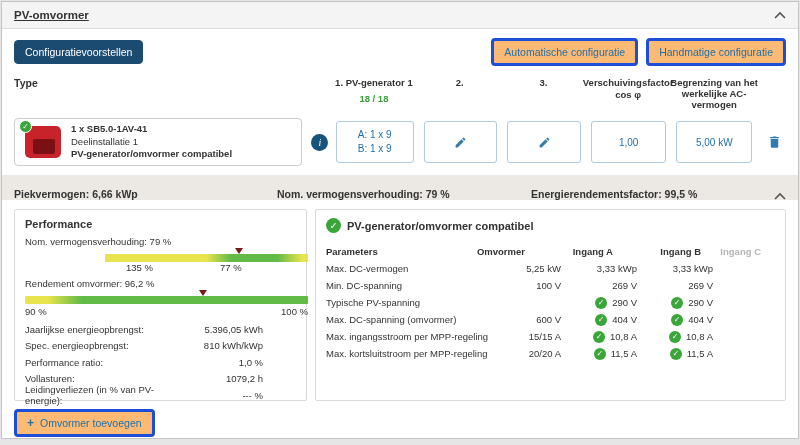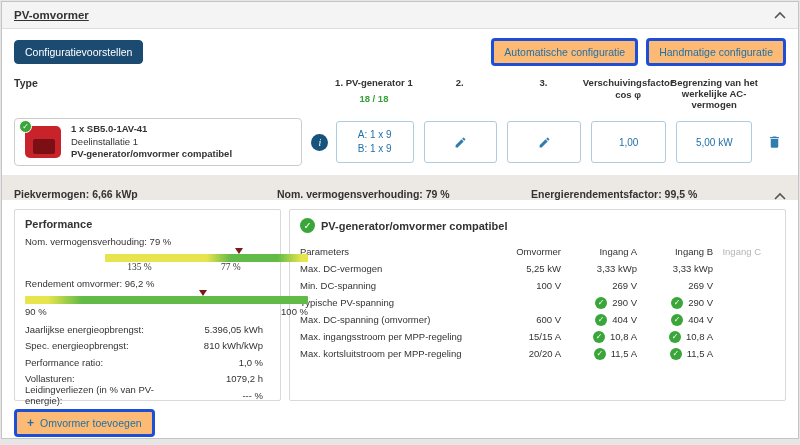--- a/index.html
+++ b/index.html
@@ -53,49 +53,49 @@
   .icon-blue { fill:#2e7cb0; }
 
   
   .summary { margin-top:9px; height:25px; background:#ece9e4; display:flex; align-items:flex-end; padding:0 12px; font-size:10.5px; font-weight:bold; color:#333; }
   .summary .s1 { width:263px; }
   .summary .s2 { width:254px; }
 
   
   .content { display:flex; gap:8px; padding:9px 12px 0; }
   .card { background:#fff; border:1px solid #d9d9d9; border-radius:2px; height:192px; padding:8px 10px; }
-  .card-perf { width:267px; }
+  .card-perf { width:293px; }
   .card-compat { flex:1; }
   .card-title { font-size:11px; font-weight:bold; margin-bottom:6px; }
 
   .bar-label { font-size:9.5px; margin-bottom:7px; }
   .bar-block { position:relative; margin-bottom:2px; }
   .bar { height:8px; border-radius:1px; }
-  .bar1wrap { margin-left:80px; width:203px; position:relative;font-family:Liberation Serif, serif; }
+  .bar1wrap { margin-left:80px; width:203px; position:relative; }
   .bar2wrap { width:283px; position:relative; }
   .bar1 { background:linear-gradient(90deg,#e8e44d 0,#e8e44d 50%,#62bb46 62%,#62bb46 85%,#e8e44d 97%); }
   .bar2 { background:linear-gradient(90deg,#e8e44d 0,#e8e44d 8%,#62bb46 20%,#62bb46 100%); }
   .marker { position:absolute; top:-6px; width:0; height:0; border-left:4px solid transparent; border-right:4px solid transparent; border-top:6px solid #7c1818; transform:translateX(-50%); }
   .scale-row { position:relative; height:13px; font-size:9.5px; margin-bottom:3px; }
   .scale-abs { position:absolute; transform:translateX(-50%); }
   .scale-flex { display:flex; justify-content:space-between;align-items:flex-end; }
 
   .stat-rows { margin-top:4px; width:238px; }
   .stat-row { display:flex; font-size:9.5px; height:16.5px; align-items:center; }
   .stat-row .lab { flex:1; }
   .stat-row .val { width:92px; text-align:right; }
 
   .compat-head { display:flex; align-items:center; gap:6px; margin-bottom:10px; }
   .chk { width:12px; height:12px; border-radius:50%; background:#3aa63a; color:#fff; font-size:8px; display:inline-flex; align-items:center; justify-content:center; flex:0 0 12px; }
   .chk-lg { width:15px; height:15px; font-size:9.5px; flex:0 0 15px; }
   .compat-title { font-size:11px; font-weight:bold; }
 
   .ctable { font-size:9.5px; padding-right:14px; }
   .trow { display:flex; height:17px; align-items:center; }
-  .trow-head { font-weight:normal; }
+  .trow-head { font-weight:bold;gap:12px; }
   .t-label { flex:1; }
   .t-omv { width:66px; text-align:right; }
   .t-a, .t-b { width:76px; display:flex; justify-content:flex-end; align-items:center; gap:5px; }
   .t-c { width:48px; text-align:right; }
   .t-c-head { color:#b5b5b5; }
 
   
   .footerbar { padding:8px 12px; }
   .btn-add { display:inline-flex; align-items:center; gap:6px; }
   .plus-glyph { font-size:12px; font-weight:bold; line-height:1; }

